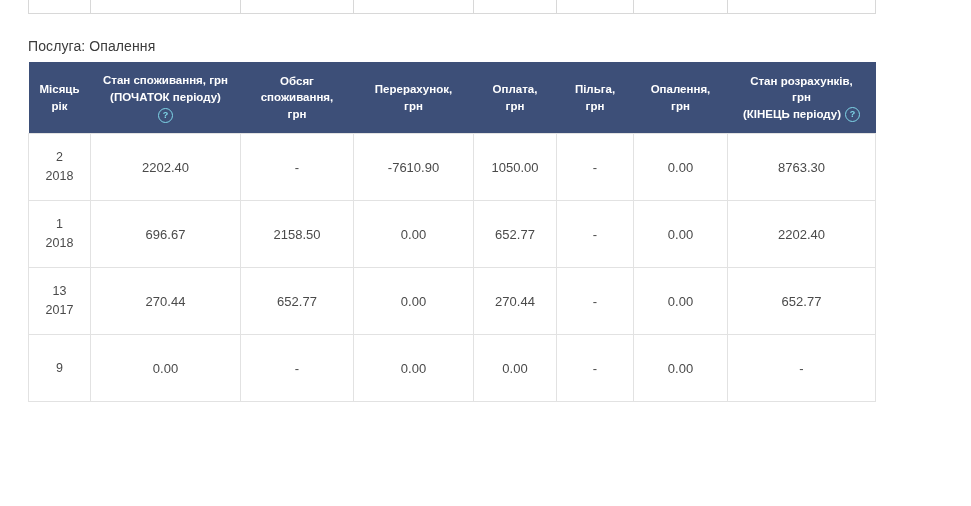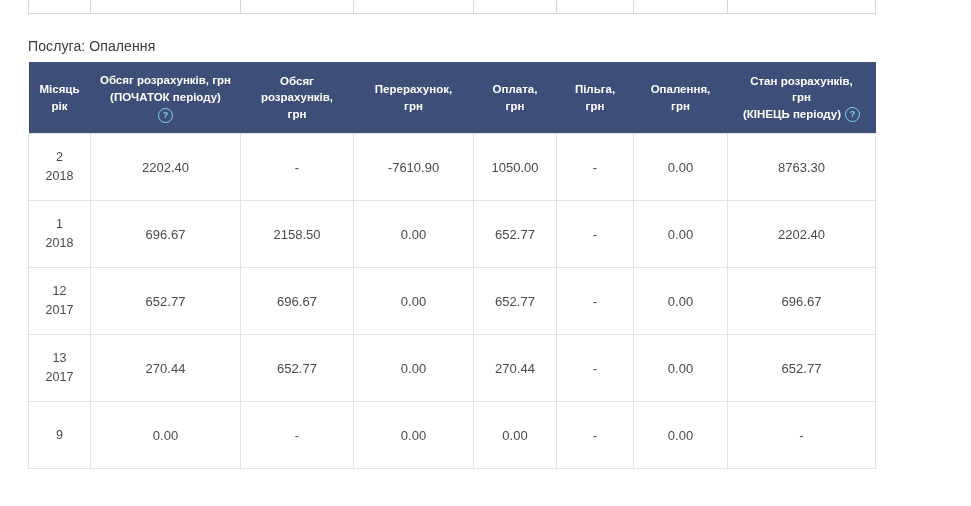--- a/index.html
+++ b/index.html
@@ -173,27 +173,27 @@
           <col class="c6">
           <col class="c7">
       </colgroup>
       <thead>
         <tr>
           <th>
             <span class="hl">Місяць</span>
             <span class="hl">рік</span>
           </th>
           <th>
-            <span class="hl">Обсяг розрахунків, грн</span>
+            <span class="hl">Стан споживання, грн</span>
             <span class="hl">(ПОЧАТОК періоду)</span>
             <span class="help-icon">?</span>
           </th>
           <th>
             <span class="hl">Обсяг</span>
-            <span class="hl">розрахунків,</span>
+            <span class="hl">споживання,</span>
             <span class="hl">грн</span>
           </th>
           <th>
             <span class="hl">Перерахунок,</span>
             <span class="hl">грн</span>
           </th>
           <th>
             <span class="hl">Оплата,</span>
             <span class="hl">грн</span>
           </th>
@@ -236,33 +236,20 @@
           <td>696.67</td>
           <td>2158.50</td>
           <td>0.00</td>
           <td>652.77</td>
           <td>-</td>
           <td>0.00</td>
           <td>2202.40</td>
         </tr>
         <tr>
           <td class="month">
-            <span>12</span>
-            <span>2017</span>
-          </td>
-          <td>652.77</td>
-          <td>696.67</td>
-          <td>0.00</td>
-          <td>652.77</td>
-          <td>-</td>
-          <td>0.00</td>
-          <td>696.67</td>
-        </tr>
-        <tr>
-          <td class="month">
             <span>13</span>
             <span>2017</span>
           </td>
           <td>270.44</td>
           <td>652.77</td>
           <td>0.00</td>
           <td>270.44</td>
           <td>-</td>
           <td>0.00</td>
           <td>652.77</td>

